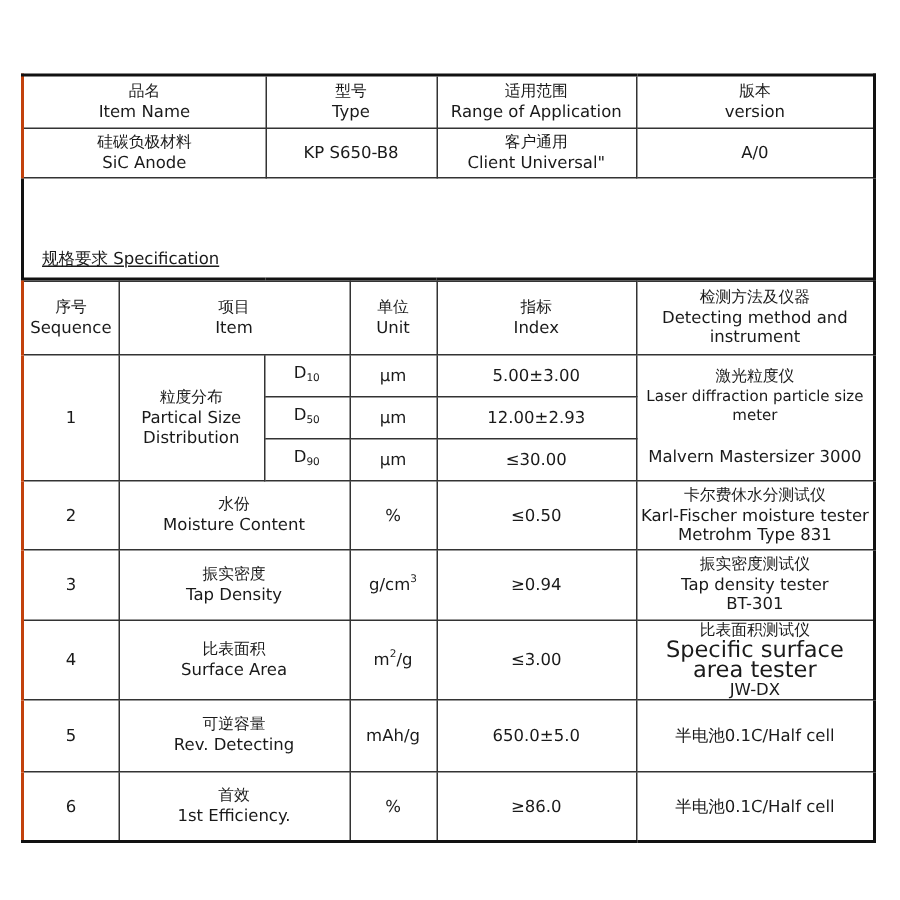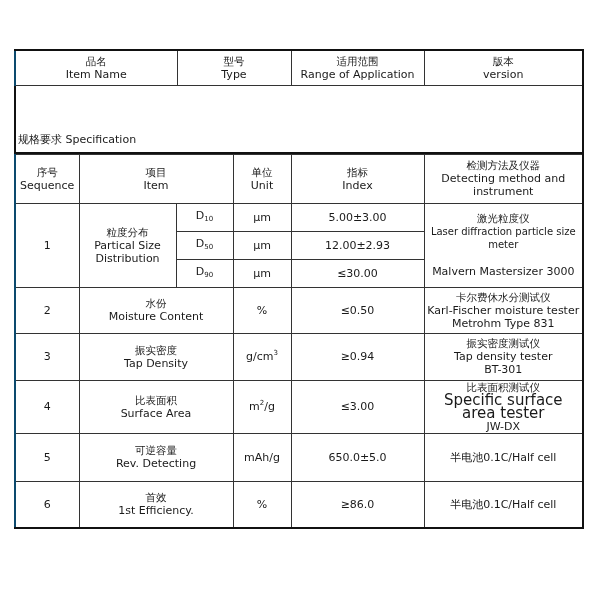--- a/index.html
+++ b/index.html
@@ -4,26 +4,26 @@
 <style>
   html, body { margin: 0; padding: 0; background: #ffffff; }
   body { width: 600px; height: 600px; position: relative; overflow: hidden;
          font-family: "DejaVu Sans", "Liberation Sans", sans-serif; color: #1a1a1a; }
   .sheet { position: absolute; left: 14px; top: 49px; width: 568px; }
   table { border-collapse: collapse; width: 568px; table-layout: fixed; }
   td { border: 1px solid #333; text-align: center; vertical-align: middle;
        font-size: 11px; line-height: 13px; padding: 0 1px; }
   .cn { display: block; font-size: 10.5px; }
   .en { display: block; }
-  .spec-title-cell { text-align: left; vertical-align: bottom; padding: 0 0 6px 2px; height: 60px;
-                     border-left: 2px solid #111; border-right: 2px solid #111; border-bottom: 2px solid #111; }
+  .spec-title-cell { text-align: left; vertical-align: bottom; padding: 0 0 6px 12px; height: 60px;
+                     border-left: 2px solid #111; border-right: 2px solid #111; border-bottom: 2px solid #111; text-decoration: underline; }
   sub { font-size: 7px; vertical-align: -2px; }
   sup { font-size: 7px; vertical-align: 5px; line-height: 0; }
   .tl { border-top: 2px solid #111; }
-  .lb { border-left: 2px solid #0c4a6e; }
+  .lb { border-left: 2px solid #c2410c; }
   .rb { border-right: 2px solid #111; }
   .bb { border-bottom: 2px solid #111; }
 </style>
 </head>
 <body>
 
 <div class="sheet">
   <table>
     <colgroup>
         <col style="width:162px">
@@ -42,20 +42,32 @@
         <span class="en">Type</span>
       </td>
       <td class="tl">
         <span class="cn">适用范围</span>
         <span class="en">Range of Application</span>
       </td>
       <td class="tl rb">
         <span class="cn">版本</span>
         <span class="en">version</span>
       </td>
+    </tr>
+    <tr style="height:33px">
+      <td class="lb">
+        <span class="cn">硅碳负极材料</span>
+        <span class="en">SiC Anode</span>
+      </td>
+      <td>KP S650-B8</td>
+      <td>
+        <span class="cn">客户通用</span>
+        <span class="en">Client Universal"</span>
+      </td>
+      <td class="rb">A/0</td>
     </tr>
     <tr>
       <td colspan="4" class="spec-title-cell">规格要求 Specification</td>
     </tr>
   </tbody>
     </table>
 
   <table>
     <colgroup>
       <col style="width:64px">

